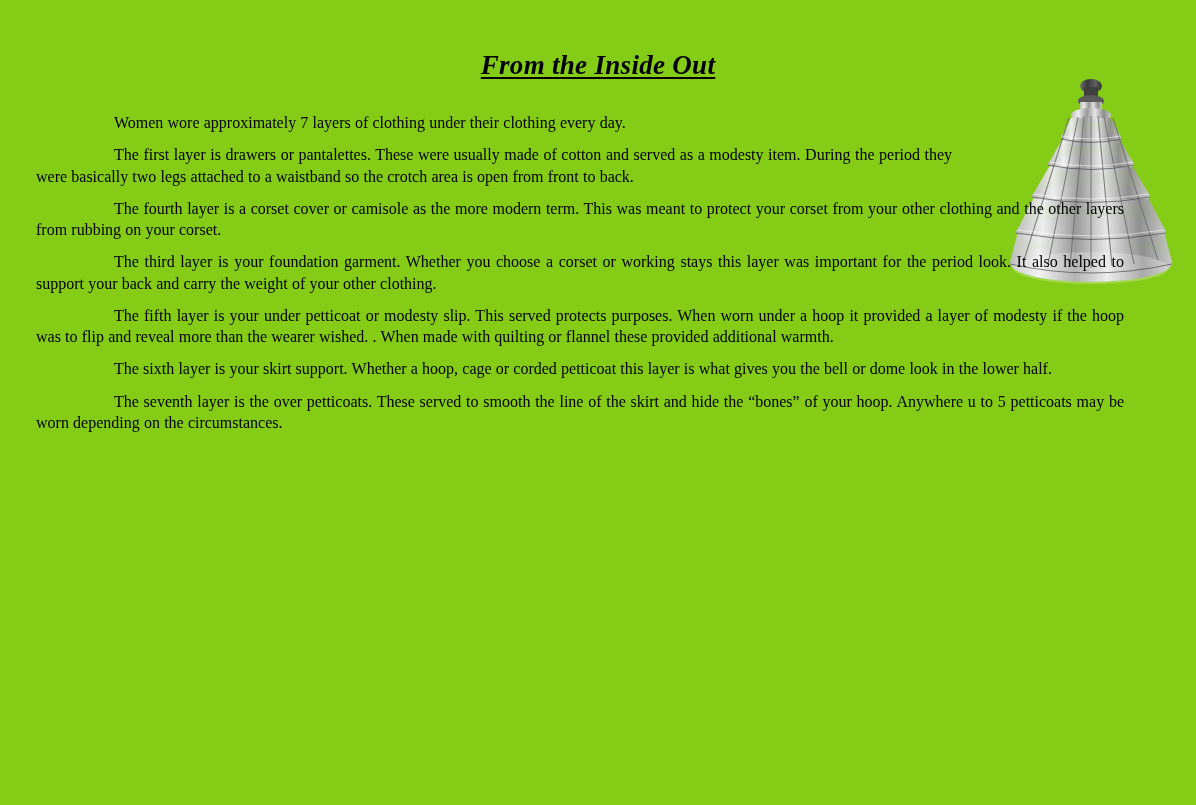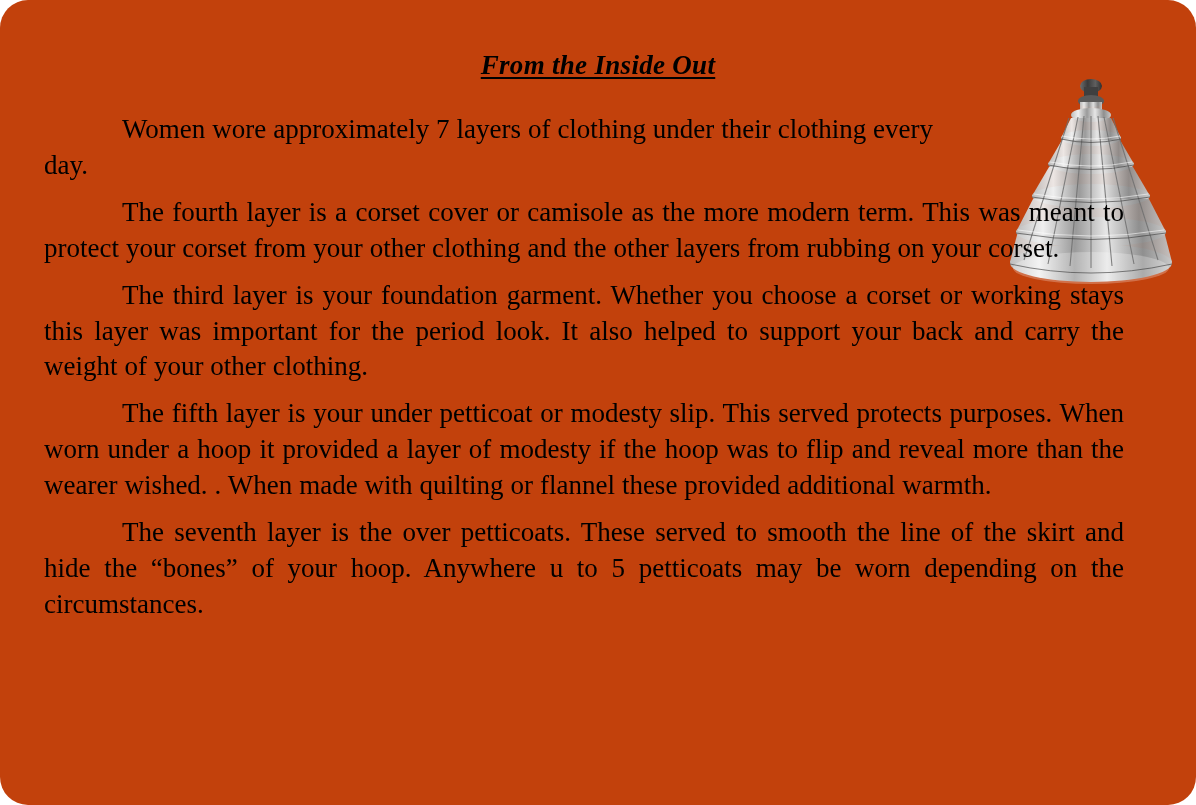--- a/index.html
+++ b/index.html
@@ -4,25 +4,24 @@
 <style>
   html, body {
     margin: 0;
     padding: 0;
     background: #ffffff;
   }
   #page {
     position: relative;
     width: 1196px;
     height: 805px;
-    background: #c2410c;
+    background: #84cc16;
     overflow: hidden;
     font-family: "Liberation Serif", "DejaVu Serif", serif;
     color: #000000;
-    border-radius: 28px;
   }
   #doc-title {
     position: absolute;
     left: 0;
     top: 50px;
     width: 1196px;
     text-align: center;
     font-size: 27px;
     font-weight: bold;
     font-style: italic;
@@ -32,22 +31,22 @@
     text-decoration: underline;
     text-underline-offset: 3px;
   }
   #body-text {
     position: absolute;
     left: 36px;
     top: 112px;
     width: 1088px;
   }
   .para {
-    margin: 0 0 11px 8px;
-    font-size: 27px;
+    margin: 0 0 11px 0;
+    font-size: 16px;
     line-height: 1.33;
     text-align: justify;
     text-indent: 78px;
     word-spacing: 0.2px;
   }
   
   #illustration {
     position: absolute;
     right: 14px;
     top: 72px;
@@ -133,19 +132,21 @@
         <path d="M48 93 Q91 102 134 93"></path>
         <path d="M32 125 Q91 136 150 125"></path>
         <path d="M16 161 Q91 174 166 161"></path>
         <path d="M10 192 Q91 210 172 192"></path>
       </g>
     </svg>
   </div>
 
   <div id="body-text">
     <p class="para narrow nojust">Women wore approximately 7 layers of clothing under their clothing every day.</p>
+    <p class="para narrow">The first layer is drawers or pantalettes.  These were usually made of cotton and served as a modesty item.   During the period they were basically two legs attached to a waistband so the crotch area is open from front to back.</p>
     <p class="para">The fourth layer is a corset cover or camisole as the more modern term.  This was meant to protect your corset from your other clothing and the other layers from rubbing on your corset.</p>
     <p class="para">The third layer is your foundation garment.  Whether you choose a corset or working stays this layer was important for the period look.  It also helped to support your back and carry the weight of your other clothing.</p>
     <p class="para">The fifth layer is your under petticoat or modesty slip.  This served protects purposes.  When worn under a hoop it provided a layer of modesty if the hoop was to flip and reveal more than the wearer wished. .  When made with quilting or flannel these provided additional warmth.</p>
+    <p class="para">The sixth layer is your skirt support. Whether a hoop, cage or corded petticoat this layer is what gives you the bell or dome look in the lower half.</p>
     <p class="para">The seventh layer is the over petticoats.  These served to smooth the line of the skirt and hide the “bones” of your hoop.  Anywhere u to 5 petticoats may be worn depending on the circumstances.</p>
   </div>
 
 </div>
 
 </body></html>

